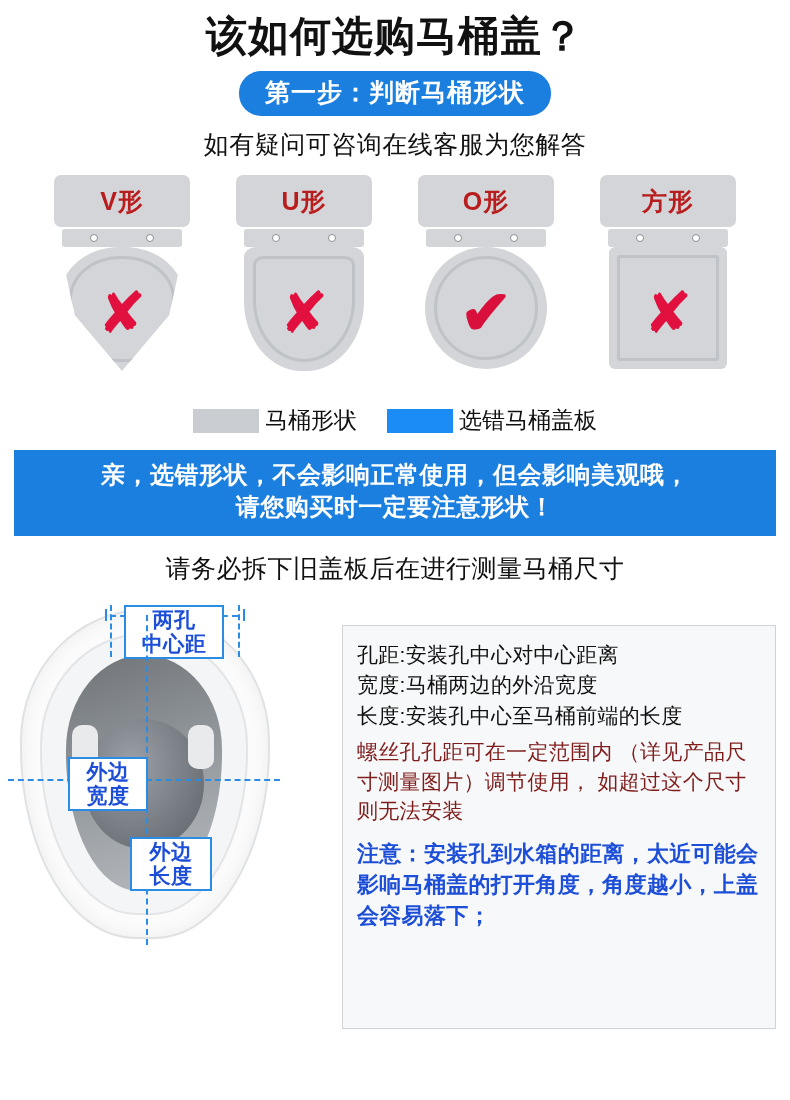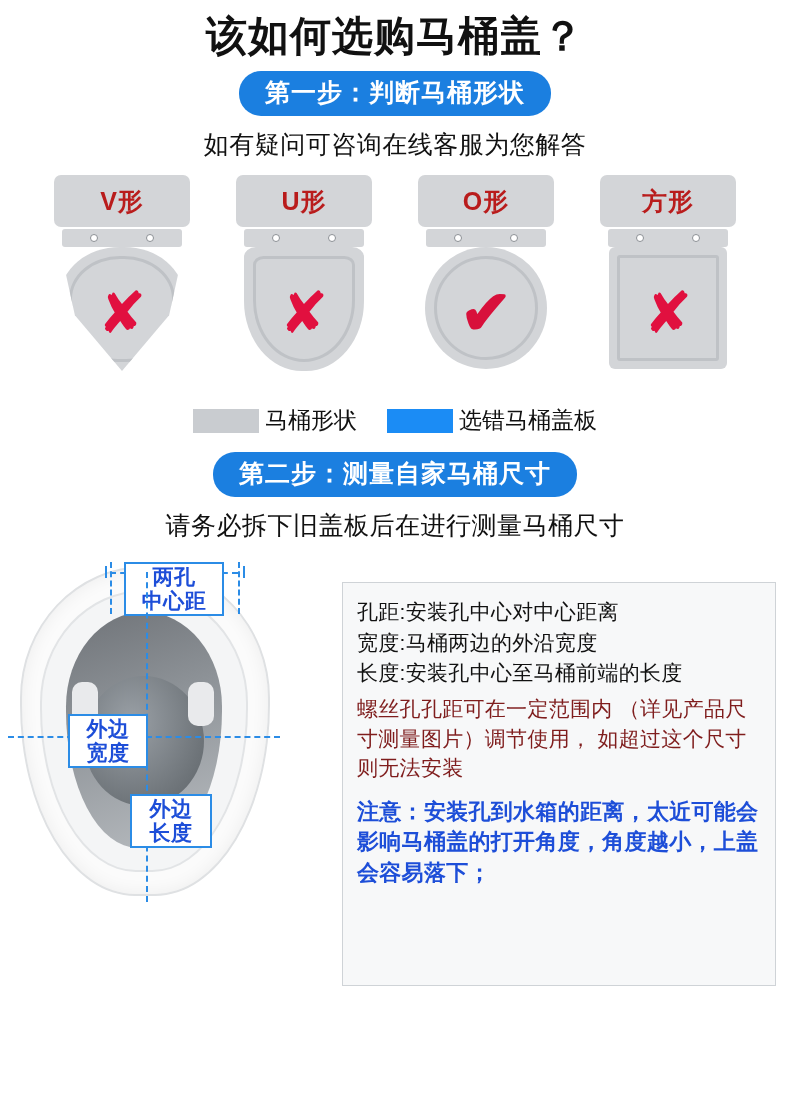--- a/index.html
+++ b/index.html
@@ -387,23 +387,26 @@
   </div>
 
   <div class="legend">
     <span class="sw grey"></span>
     <span>马桶形状</span>
     <span class="gap"></span>
     <span class="sw blue"></span>
     <span>选错马桶盖板</span>
   </div>
 
+  <div class="blue-banner">
+    <div>亲，选错形状，不会影响正常使用，但会影响美观哦，</div>
+    <div>请您购买时一定要注意形状！</div>
+  </div>
 
   <div class="step2-wrap">
-    <div class="step-pill">第二步：测量自家马桶尺寸</div>
     <div class="sub-note">请务必拆下旧盖板后在进行测量马桶尺寸</div>
   </div>
 
   <div class="bottom">
 
     <div class="diagram">
       <div class="toilet-outer"></div>
       <div class="toilet-rim"></div>
       <div class="toilet-inner"></div>
       <div class="water"></div>

